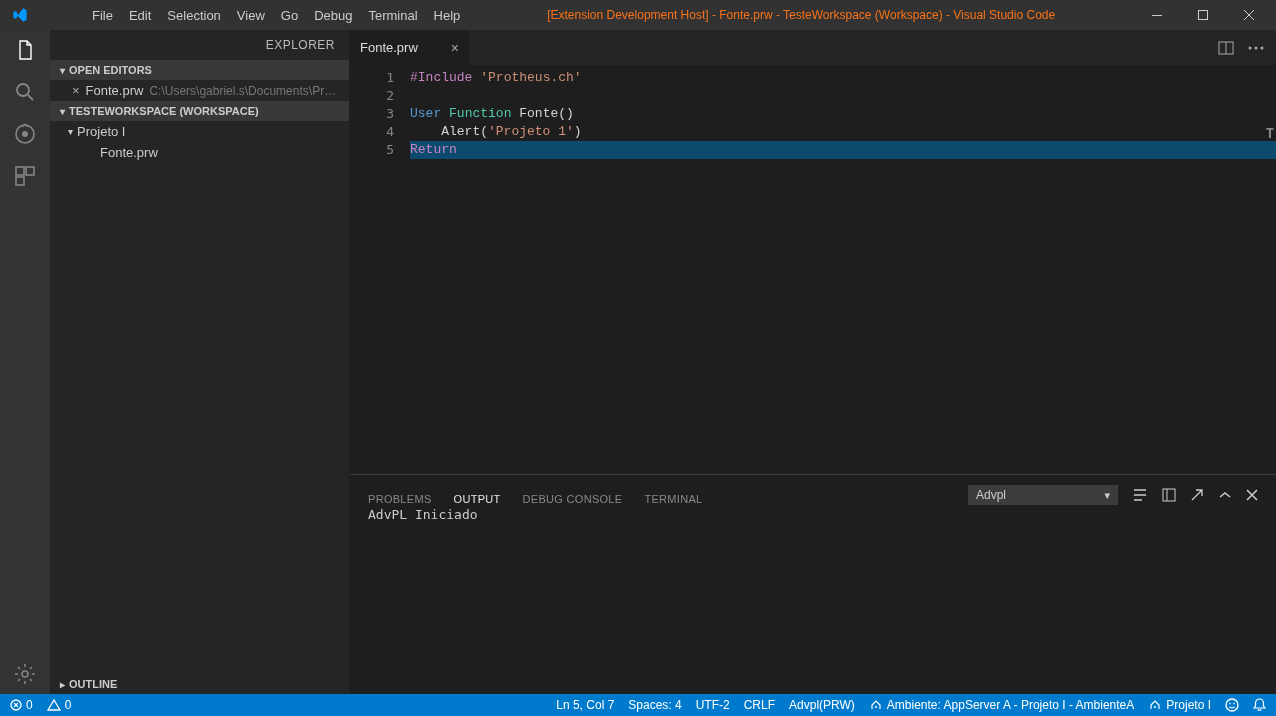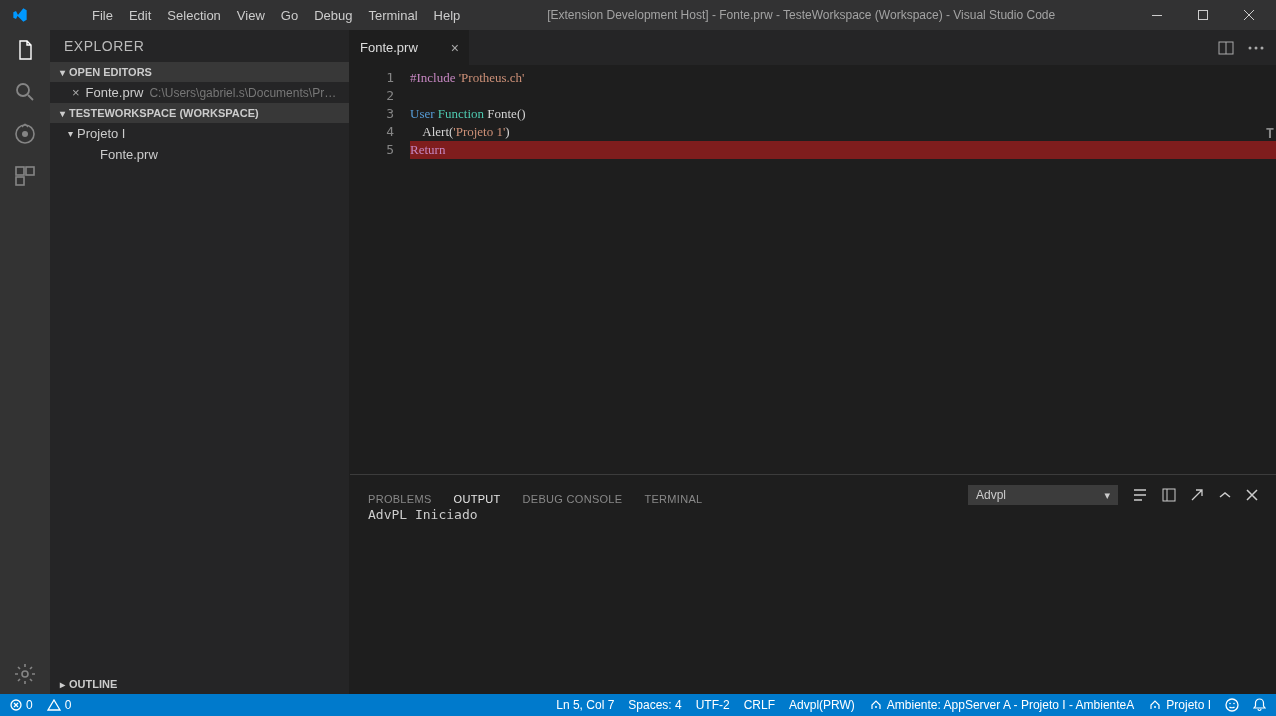--- a/index.html
+++ b/index.html
@@ -29,21 +29,21 @@
 }
 .menubar { display: flex; }
 .menu-item {
   padding: 4px 8px;
   color: #ccc;
   cursor: pointer;
 }
 .title-text {
   flex: 1;
   text-align: center;
-  color: #a3a3a3;
+  color: #f97316;
   font-size: 12px;
 }
 .win-controls { display: flex; }
 .win-btn { width: 46px; height: 30px; display:flex;align-items:center;justify-content:center;color:#999;cursor:pointer; }
 
 .main { flex:1; display:flex; overflow:hidden; }
 
 .activitybar {
   width: 50px;
   background: #333333;
@@ -57,21 +57,21 @@
 .act-icon { width:24px;height:24px;color:#858585;cursor:pointer;display:flex;align-items:center;justify-content:center; }
 .act-icon.active { color:#fff; }
 
 .sidebar {
   width: 300px;
   background: #252526;
   display:flex;
   flex-direction:column;
   border-right:1px solid #1e1e1e;
 }
-.sidebar-title { padding: 8px 14px; font-size:14px; color:#bbb; letter-spacing:0.5px; }
+.sidebar-title { padding: 8px 14px; font-size:12px; color:#bbb; letter-spacing:0.5px;text-align:right; }
 .section-header {
   font-size:11px; font-weight:700;
   padding:4px 10px;
   background:#383838;
   color:#ccc;
   display:flex;align-items:center;gap:4px;
   cursor:pointer;
 }
 .section-header .caret { font-size:10px; }
 .editor-item, .tree-item {
@@ -104,23 +104,23 @@
   gap:8px;
   border-right:1px solid #252526;
   font-size:13px;
   cursor:pointer;
 }
 .tab .close { color:#aaa;font-size:14px;margin-left:auto; }
 .tabbar-actions { margin-left:auto;display:flex;align-items:center;gap:14px;padding:0 12px;color:#aaa; }
 
 .editor-body { flex:1;display:flex;overflow:hidden;position:relative; }
 .gutter { width:60px;text-align:right;color:#858585;font-family:Consolas,monospace;font-size:13px;line-height:18px;padding-top:4px;padding-right:16px;user-select:none; }
-.code { flex:1;font-family:Liberation Serif, serif;font-size:13px;line-height:18px;padding-top:4px;white-space:pre;color:#d4d4d4; }
+.code { flex:1;font-family:Liberation Mono, monospace;font-size:13px;line-height:18px;padding-top:4px;white-space:pre;color:#d4d4d4; }
 .code .line { height:18px; }
-.code .line.current { background:#7f1d1d; }
+.code .line.current { background:#0c4a6e; }
 .k1 { color:#c586c0; }
 .str { color:#ce9178; }
 .k2 { color:#569cd6; }
 .k3 { color:#4ec9b0; }
 .minimap-letter { width:12px;position:absolute;right:0;top:60px;color:#888;font-family:Consolas,monospace;font-weight:700;font-size:14px;text-align:center; }
 
 .panel {
   height:220px;
   border-top:1px solid #3c3c3c;
   display:flex;flex-direction:column;

